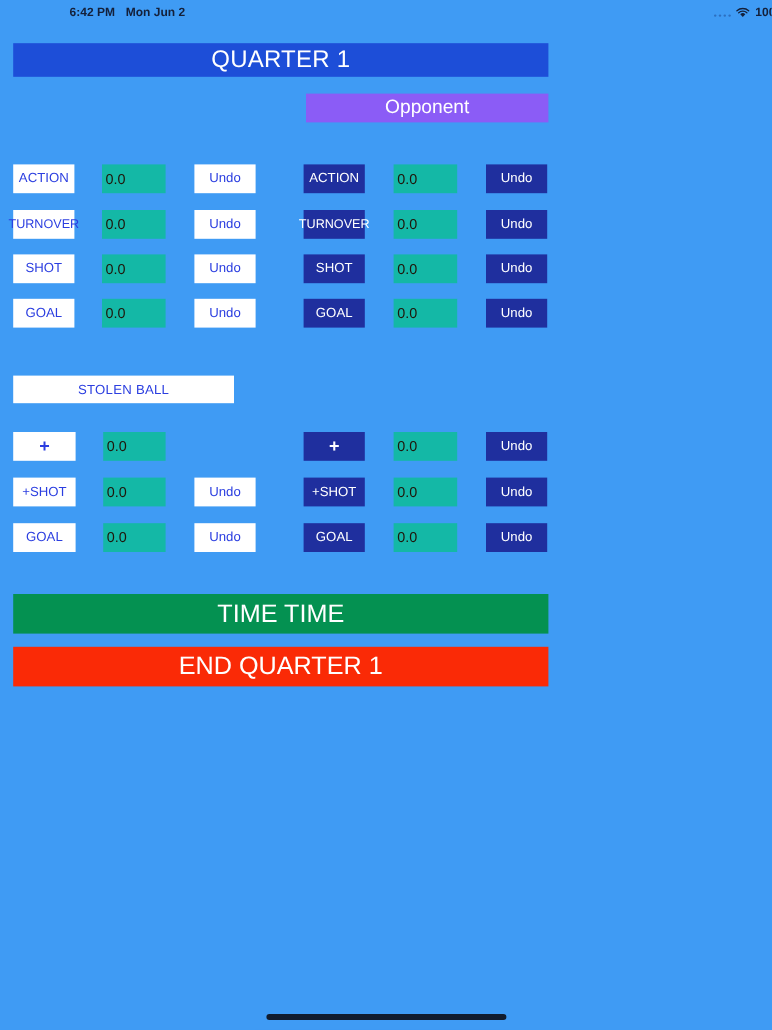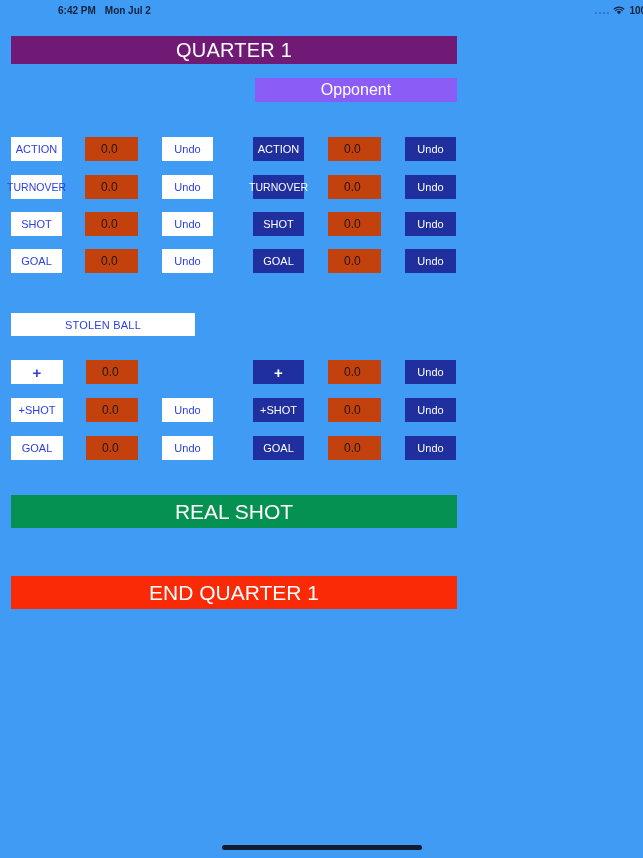--- a/index.html
+++ b/index.html
@@ -31,80 +31,80 @@
   .batt::after {
     content: ""; position: absolute; right: -3px; top: 2.5px;
     width: 1.5px; height: 3.5px; background: #14203a; border-radius: 0 1px 1px 0;
   }
   .batt i { display: block; width: 100%; height: 100%; background: #14203a; border-radius: 1px; }
   .pct { font-size: 10px; font-weight: bold; color: #14203a; }
 
   
   .quarter-bar {
     position: absolute; left: 11px; top: 36px; width: 446px; height: 28px;
-    background: #701a75; color: #ffffff;
+    background: #1d4ed8; color: #ffffff;
     display: flex; align-items: center; justify-content: center;
     font-size: 20px; letter-spacing: 0.2px;
   }
   .team-bar {
     position: absolute; top: 78px; height: 24px;
     display: flex; align-items: center; justify-content: center;
     font-size: 16px;
   }
   .team-bar.mine { left: 11px; width: 202px; background: #ffffff; color: #2a3fc4; }
   .team-bar.opp  { left: 255px; width: 202px; background: #8b5cf6; color: #ffffff; }
 
   
   .cell {
     position: absolute; height: 24px;
     display: flex; align-items: center; justify-content: center;
     font-size: 11px;
   }
   .cell.light { background: #ffffff; color: #2b3ee0; }
   .cell.dark  { background: #1f2f9e; color: #ffffff; }
   .cell.value {
-    background: #c2410c; color: #20150a;
-    justify-content: flex-start; padding-left: 16px; font-size: 12px;
+    background: #14b8a6; color: #20150a;
+    justify-content: flex-start; padding-left: 3px; font-size: 12px;
   }
   .cell.plus { font-size: 15px; font-weight: bold; }
   .cell.tight { font-size: 10.5px; }
 
   
   .section-bar {
     position: absolute; left: 11px; top: 313px; width: 184px; height: 23px;
     background: #ffffff; color: #2b3ee0;
     display: flex; align-items: center; justify-content: center;
     font-size: 11px; letter-spacing: 0.2px;
   }
 
   
   .wide-bar {
     position: absolute; left: 11px; width: 446px; height: 33px;
     display: flex; align-items: center; justify-content: center;
     color: #ffffff; font-size: 21px;
   }
   .wide-bar.realtime { top: 495px; background: #049151; }
-  .wide-bar.endq     { top: 539px; background: #fa2a06; margin-top: 37px; }
+  .wide-bar.endq     { top: 539px; background: #fa2a06; }
 
   
   .home-indicator {
     position: absolute; left: 50%; transform: translateX(-50%);
     bottom: 8px; width: 200px; height: 5px;
     background: #111c2e; border-radius: 3px;
   }
 </style>
 </head>
 <body>
 
 <div class="screen">
 
   <div class="statusbar">
     <div class="status-left">
       <span>6:42 PM</span>
-      <span>Mon Jul 2</span>
+      <span>Mon Jun 2</span>
     </div>
     <div class="status-right">
       <span class="sig-dots">
         <i></i>
           <i></i>
           <i></i>
           <i></i>
       </span>
       <span class="wifi">
         <svg width="12" height="9" viewBox="0 0 12 9">
@@ -174,17 +174,17 @@
   <div class="cell dark" style="left:405px; top:360px; width:51px;">Undo</div>
 
   <div class="cell dark" style="left:253px; top:398px; width:51px;">+SHOT</div>
   <div class="cell value" style="left:328px; top:398px; width:53px;">0.0</div>
   <div class="cell dark" style="left:405px; top:398px; width:51px;">Undo</div>
 
   <div class="cell dark" style="left:253px; top:436px; width:51px;">GOAL</div>
   <div class="cell value" style="left:328px; top:436px; width:53px;">0.0</div>
   <div class="cell dark" style="left:405px; top:436px; width:51px;">Undo</div>
 
-  <div class="wide-bar realtime">REAL SHOT</div>
+  <div class="wide-bar realtime">TIME TIME</div>
   <div class="wide-bar endq">END QUARTER 1</div>
 
   <div class="home-indicator"></div>
 </div>
 
 </body></html>

